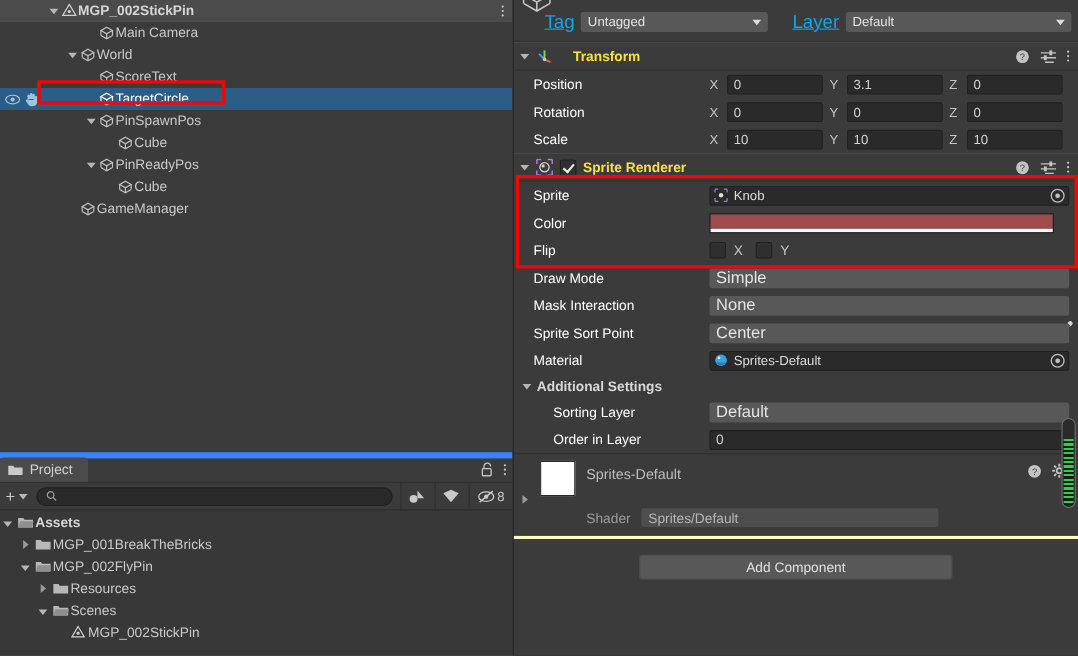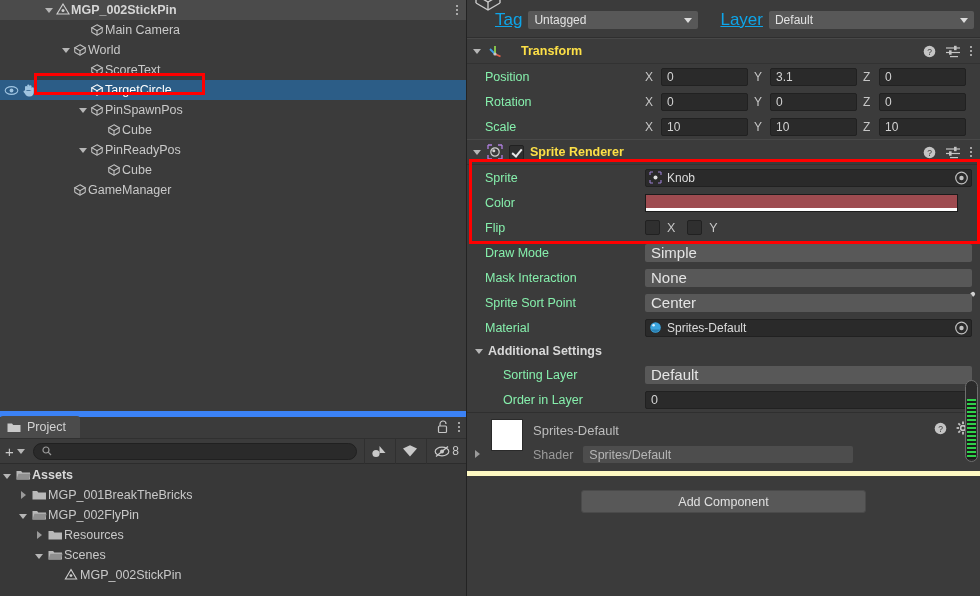--- a/index.html
+++ b/index.html
@@ -81,21 +81,21 @@
   .dd .cv { width:0;height:0;border-left:4px solid transparent;border-right:4px solid transparent;
             border-top:5px solid #dcdcdc; position:absolute; right:6px; top:50%; margin-top:-2px;}
 
   .comp-header { height: 26px; background: #3b3b3b; display: flex; align-items: center; gap: 6px;
                  padding-left: 6px; position: relative; border-bottom: 1px solid #323232;border-top:1px solid #484848; }
   .comp-header .title { font-size: 12.5px; font-weight: bold; color: #fde047; }
   .comp-right { position: absolute; right: 8px; top: 50%; transform: translateY(-50%);
                 display: flex; align-items: center; gap: 10px; }
 
   .field-row { height: 25px; display: flex; align-items: center; padding-left: 18px; }
-  .field-row .flabel { width: 160px; font-size: 12.5px; color: #86efac; }
+  .field-row .flabel { width: 160px; font-size: 12.5px; color: #ffffff; }
   .field-row.sub .flabel { padding-left: 18px; }
   .vec { flex: 1; display: flex; gap: 0; align-items: center; padding-right: 8px; }
   .vec .ax { width: 16px; font-size: 12px; color: #c6c6c6; text-align: left; }
   .num { flex: 1; height: 18px; background: #2a2a2a; border: 1px solid #212121; border-radius: 2px;
          color: #d3d3d3; font-size: 12px; display: flex; align-items: center; padding: 0 5px; margin-right: 6px; }
 
   .objfield { flex: 1; height: 18px; background: #2a2a2a; border: 1px solid #212121; border-radius: 2px;
               display: flex; align-items: center; gap: 5px; padding: 0 3px; margin-right: 8px; position: relative; }
   .objfield .txt { color: #dcdcdc; font-size: 12px; }
   .objsel { position: absolute; right: 2px; top: 50%; transform: translateY(-50%); }
@@ -116,27 +116,27 @@
                   border:solid #e8e8e8; border-width:0 2px 2px 0; transform: rotate(40deg); }
 
   .section-fold { height: 22px; display: flex; align-items: center; gap: 5px; padding-left: 8px; }
   .section-fold .t { font-size: 12.5px; font-weight: bold; color: #d8d8d8; }
 
   .mat-block { border-top: 1px solid #2f2f2f; background: #3b3b3b; padding: 6px 0 8px 0; position: relative; }
   .mat-row { display: flex; align-items: flex-start; padding-left: 8px; }
   .mat-fold { width: 16px; padding-top: 28px; }
   .mat-thumb { width: 32px; height: 32px; background: #ffffff; border: 1px solid #2a2a2a; margin-right: 10px; }
   .mat-name { font-size: 13px; color: #bdbdbd; padding-top: 4px; }
-  .shader-row { display: flex; align-items: center; gap: 10px; margin-top: 8px; padding-left: 0px; }
+  .shader-row { display: flex; align-items: center; gap: 10px; margin-top: 24px; padding-left: 0px; }
   .shader-lbl { font-size: 12.5px; color: #9b9b9b; }
   .shader-dd { width: 270px; height: 17px; background: #4d4d4d; border-radius: 2px; display: flex; align-items: center;
                padding: 0 6px; font-size: 12.5px; color: #b5b5b5; position: relative; }
   .mat-icons { position: absolute; right: 10px; top: 8px; display: flex; gap: 9px; align-items: center; }
 
-  .insp-footer { flex: 1; background: #3b3b3b; border-top: 5px solid #fef9c3; display: flex;
+  .insp-footer { flex: 1; background: #3b3b3b; border-top: 3px solid #fef9c3; display: flex;
                  justify-content: center; padding-top: 14px; }
   .add-comp { width: 285px; height: 23px; background: #585858; border: 1px solid #4a4a4a; border-radius: 3px;
               display: flex; align-items: center; justify-content: center; font-size: 12.5px; color: #e0e0e0; }
 
   
   .vscroll { position: absolute; right: 2px; top: 380px; width: 13px; height: 82px;
              background: #2b2b2b; border-radius: 7px; border: 1px solid #6e6e6e; overflow: hidden; }
   .vscroll .thumb { position: absolute; left: 1px; right: 1px; top: 18px; bottom: 2px;
     background: repeating-linear-gradient(to bottom, #2fd14a 0px, #2fd14a 2px, #1a1a1a 2px, #1a1a1a 4px); }
 

